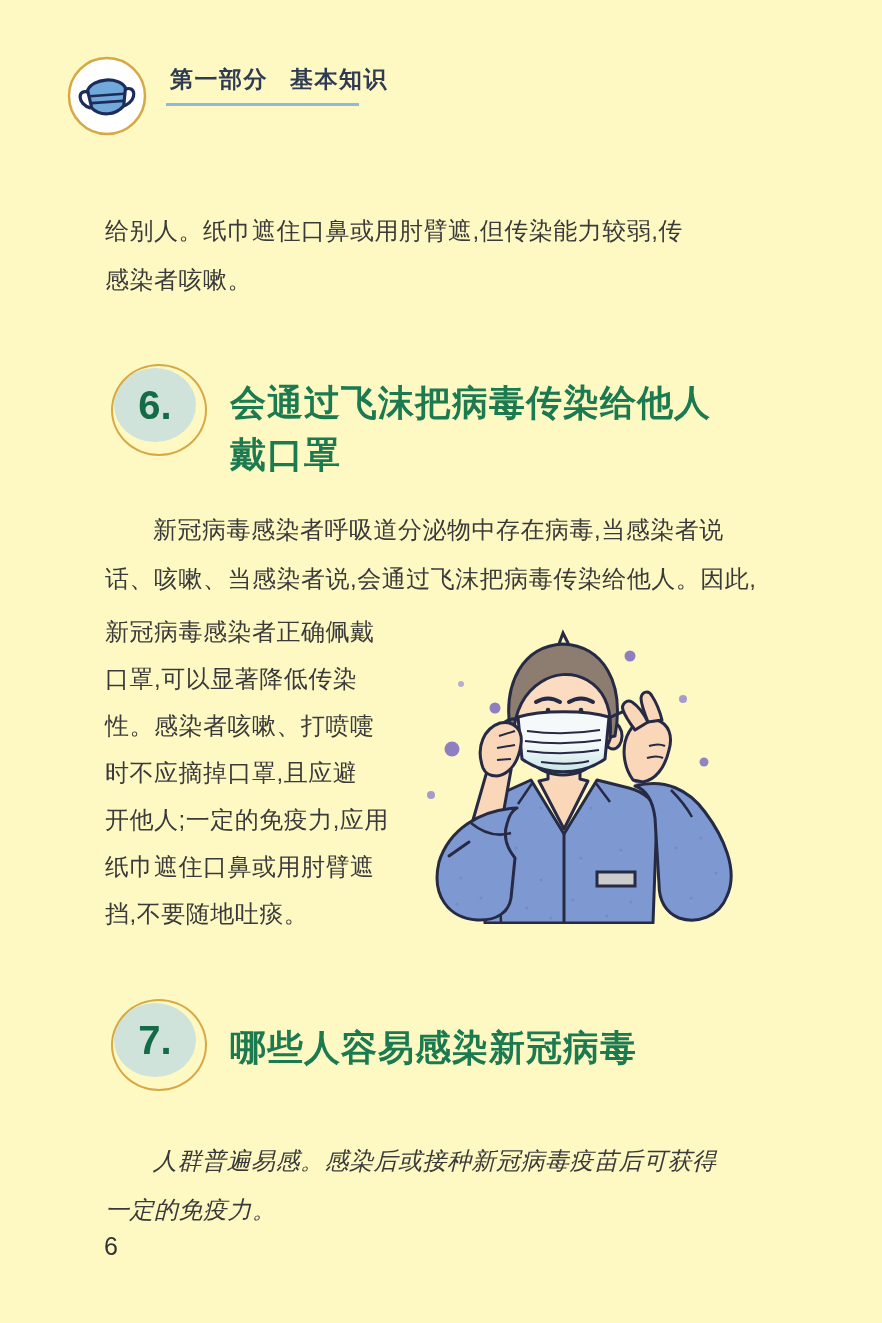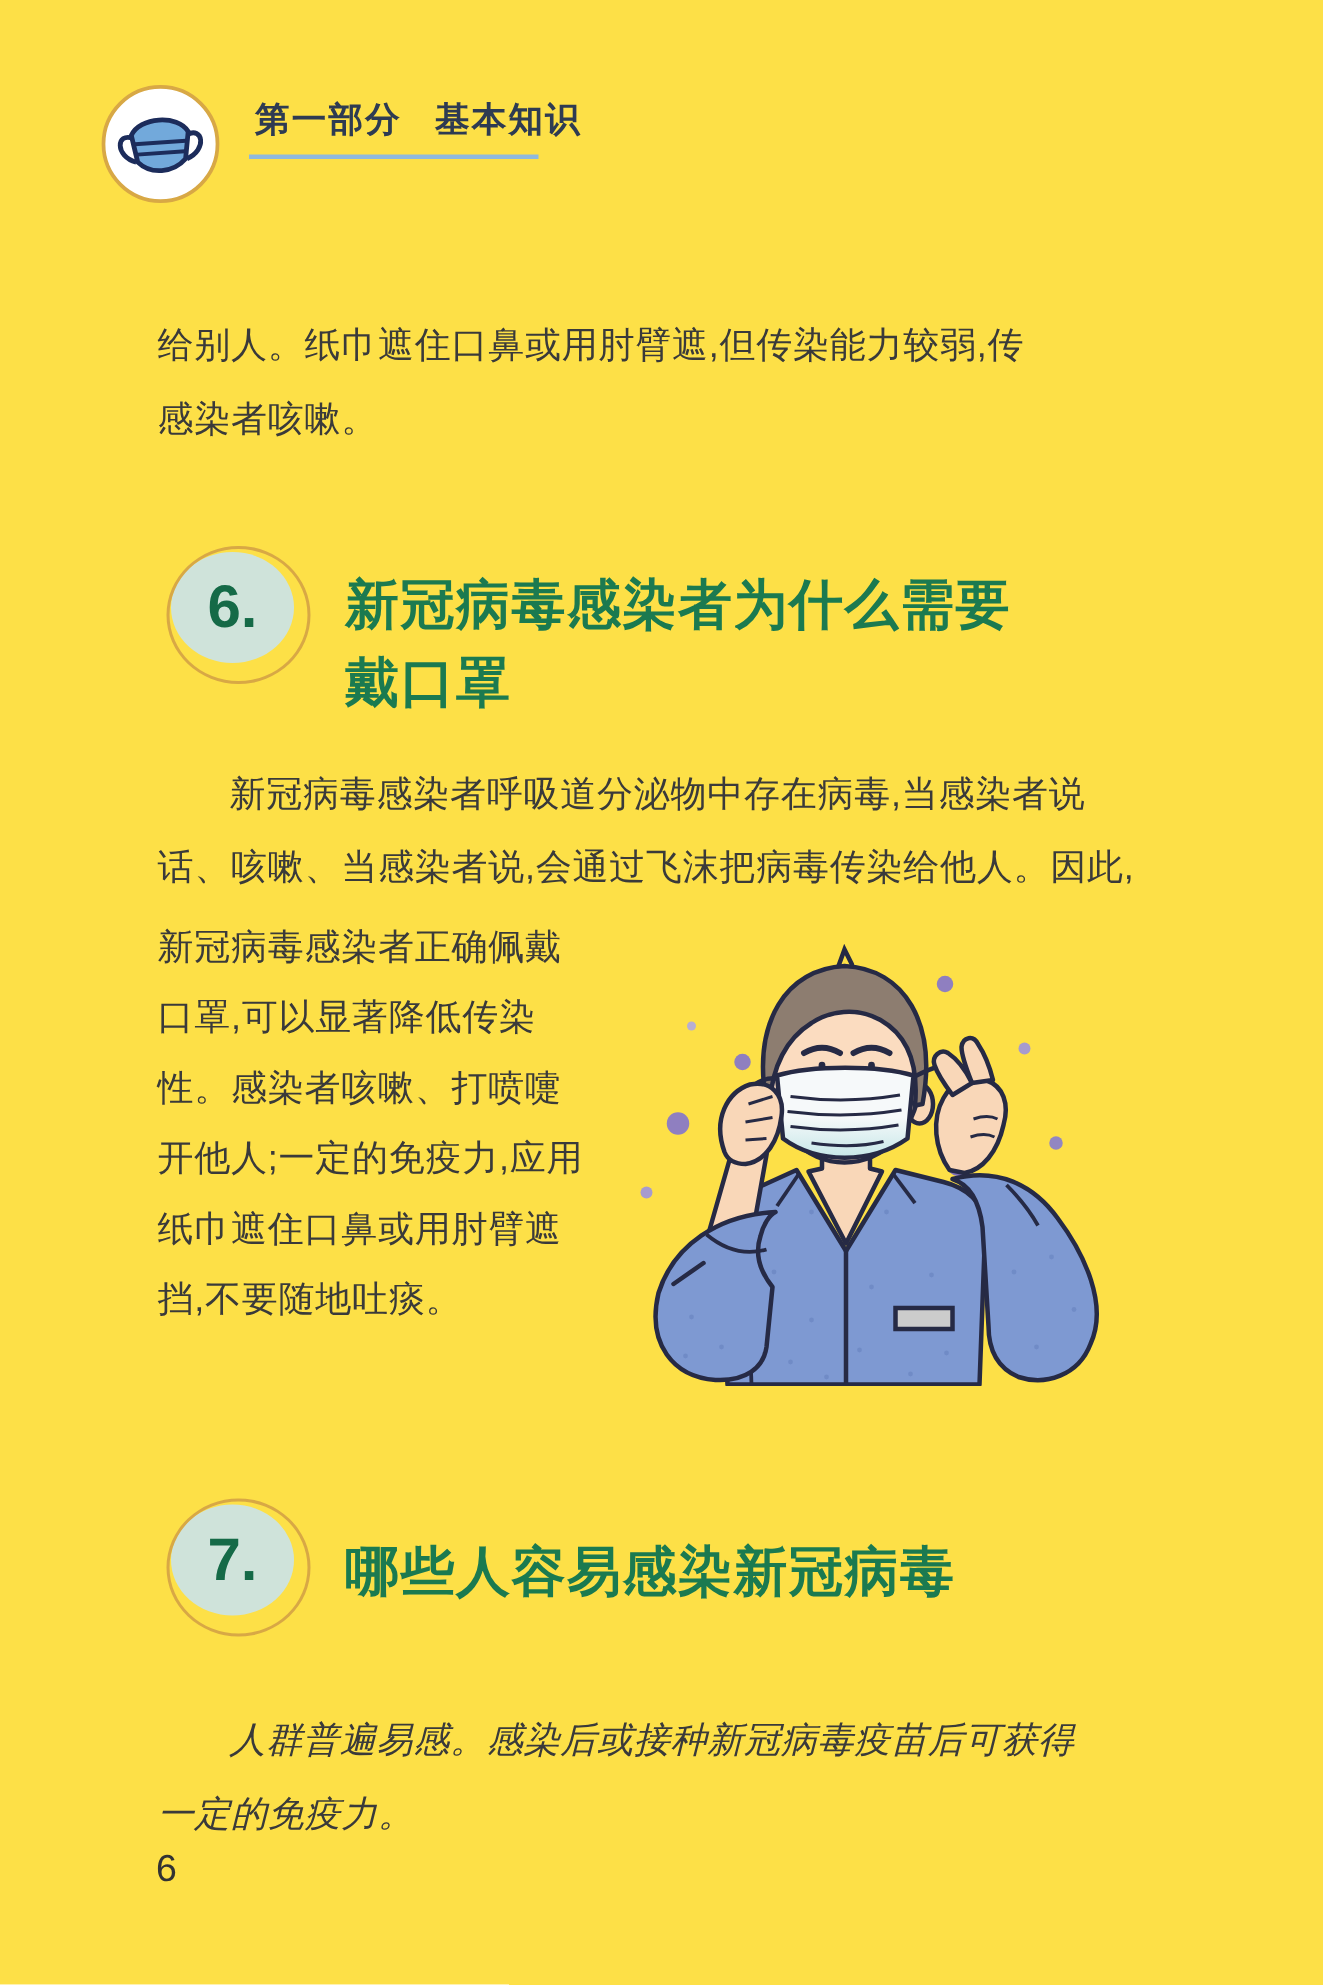--- a/index.html
+++ b/index.html
@@ -1,17 +1,17 @@
 <!DOCTYPE html>
 <html><head>
 <meta charset="utf-8">
 <style>
   html,body { margin:0; padding:0; background:#ffffff; }
   .page {
-    position:relative; width:882px; height:1323px; background:#fde047;
+    position:relative; width:882px; height:1323px; background:#fef9c3;
     font-family:"Liberation Sans","DejaVu Sans",sans-serif;
     overflow:hidden;
   }
 
   
   .header-icon { position:absolute; left:66px; top:55px; width:82px; height:82px; }
   .header-text { position:absolute; left:170px; top:64px; }
   .header-title { font-size:23px; font-weight:700; color:#2e3b52; letter-spacing:1.5px; line-height:30px; white-space:nowrap; }
   .header-title .part { margin-right:22px; }
   .header-underline { margin-top:9px; margin-left:-4px; width:193px; height:3px; background:#8fb9dd; }
@@ -80,34 +80,35 @@
 
   <p class="body-text intro">
     <span class="line">给别人。纸巾遮住口鼻或用肘臂遮,但传染能力较弱,传</span>
     <span class="line">感染者咳嗽。</span>
   </p>
 
   <div class="topic-circle circle-6">
     <span class="topic-number">6.</span>
   </div>
   <h2 class="topic-title title-6">
-    <span class="line">新冠病毒感染者为什么需要</span>
+    <span class="line">会通过飞沫把病毒传染给他人</span>
     <span class="line">戴口罩</span>
   </h2>
 
   <div class="s6-body">
     <p class="body-text lead indent-first" style="margin:0">
       <span class="line">新冠病毒感染者呼吸道分泌物中存在病毒,当感染者说</span>
       <span class="line">话、咳嗽、当感染者说,会通过飞沫把病毒传染给他人。因此,</span>
     </p>
     <div class="wrap-row">
       <p class="body-text wrap-text" style="margin:0">
         <span class="line">新冠病毒感染者正确佩戴</span>
         <span class="line">口罩,可以显著降低传染</span>
         <span class="line">性。感染者咳嗽、打喷嚏</span>
+        <span class="line">时不应摘掉口罩,且应避</span>
         <span class="line">开他人;一定的免疫力,应用</span>
         <span class="line">纸巾遮住口鼻或用肘臂遮</span>
         <span class="line">挡,不要随地吐痰。</span>
       </p>
       <div class="illustration">
         <svg viewBox="0 0 358 306" width="358" height="306">
 
           <g>
             <circle cx="40" cy="66" r="3" fill="#b7aed2"></circle>
             <circle cx="74" cy="90" r="5.5" fill="#8f7fc0"></circle>

